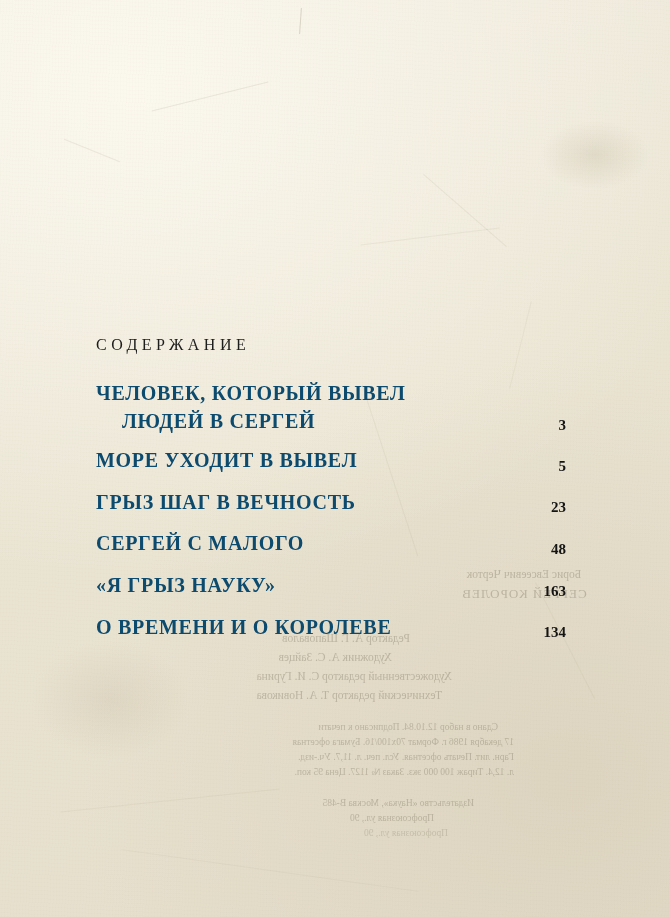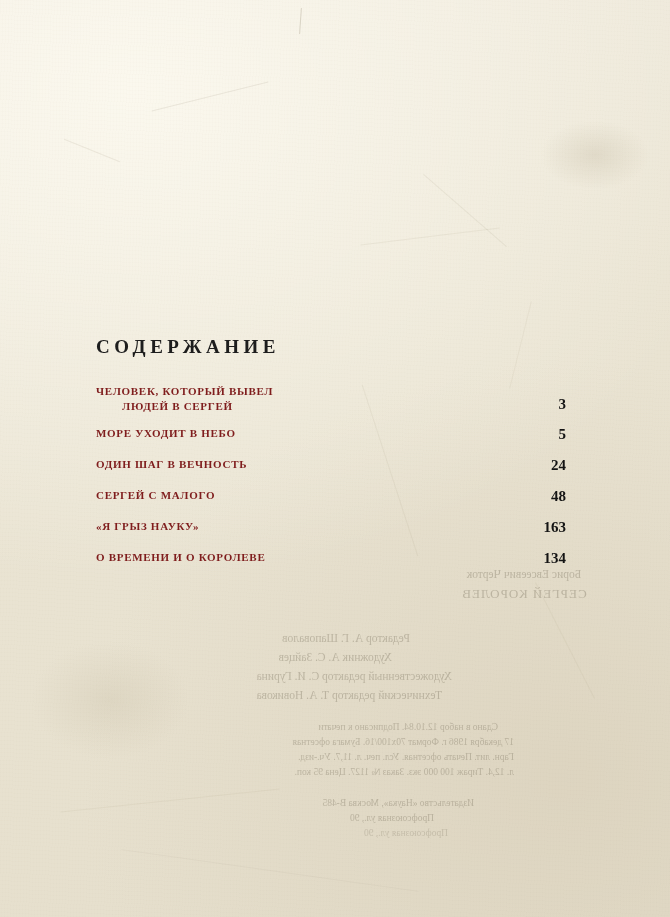--- a/index.html
+++ b/index.html
@@ -55,43 +55,43 @@
 
   .content {
     position: absolute;
     left: 96px;
     top: 336px;
     width: 470px;
   }
 
   .toc-title {
     font-family: "Liberation Serif", serif;
-    font-size: 19px;
+    font-size: 16px;
     letter-spacing: 4.5px;
     color: #1d1d1d;
-    font-weight: 700;
+    font-weight: 400;
     margin-bottom: 26px;
   }
 
   .toc-list {
     display: block;
   }
   .toc-row {
     display: flex;
     align-items: flex-start;
     justify-content: space-between;
     margin-bottom: 14px;
   }
   .toc-row.two-line {
     margin-bottom: 12px;
   }
   .toc-label {
-    font-size: 11px;
+    font-size: 20px;
     letter-spacing: 0.7px;
-    color: #7f1d1d;
+    color: #0c4a6e;
     font-weight: 700;
     line-height: 1.38;
     max-width: 330px;
   }
   .toc-label .l2 {
     display: block;
     padding-left: 26px;
   }
   .toc-page {
     font-size: 15px;
@@ -152,27 +152,27 @@
 
     <div class="toc-row two-line">
       <div class="toc-label">
         <span>ЧЕЛОВЕК, КОТОРЫЙ ВЫВЕЛ</span>
         <span class="l2">ЛЮДЕЙ В СЕРГЕЙ</span>
       </div>
       <div class="toc-page">3</div>
     </div>
 
     <div class="toc-row">
-      <div class="toc-label">МОРЕ УХОДИТ В НЕБО</div>
+      <div class="toc-label">МОРЕ УХОДИТ В ВЫВЕЛ</div>
       <div class="toc-page">5</div>
     </div>
 
     <div class="toc-row">
-      <div class="toc-label">ОДИН ШАГ В ВЕЧНОСТЬ</div>
-      <div class="toc-page">24</div>
+      <div class="toc-label">ГРЫЗ ШАГ В ВЕЧНОСТЬ</div>
+      <div class="toc-page">23</div>
     </div>
 
     <div class="toc-row">
       <div class="toc-label">СЕРГЕЙ С МАЛОГО</div>
       <div class="toc-page">48</div>
     </div>
 
 
     <div class="toc-row">
       <div class="toc-label">«Я ГРЫЗ НАУКУ»</div>

